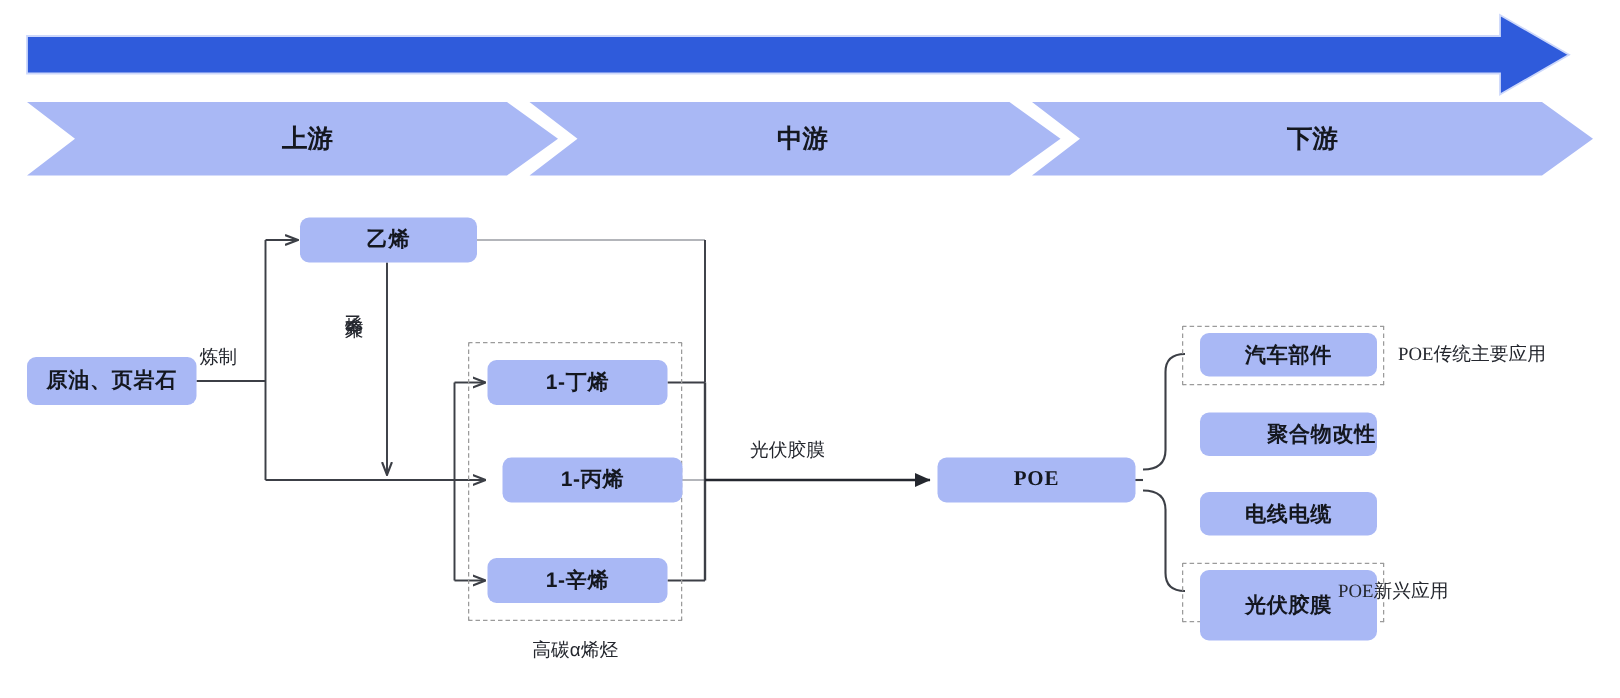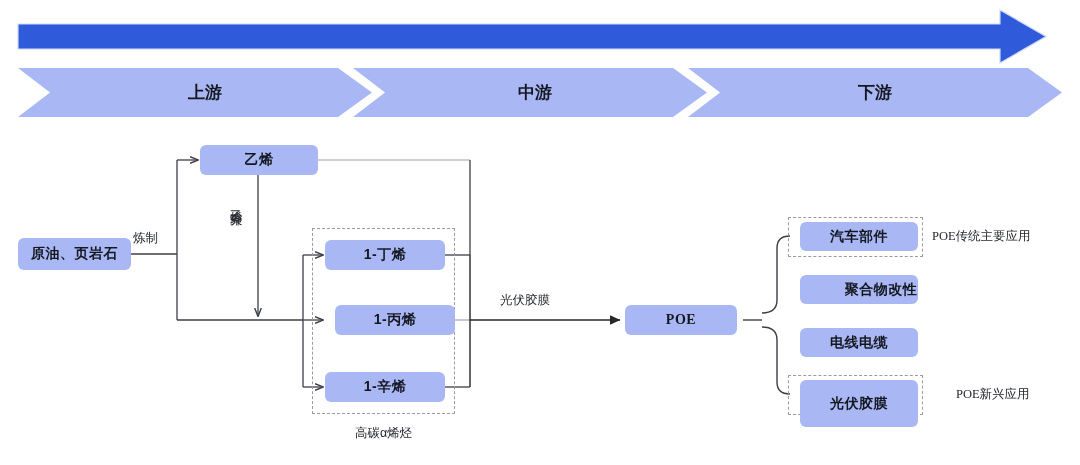--- a/index.html
+++ b/index.html
@@ -108,29 +108,29 @@
   <div class="dashgroup" style="left:788px;top:375px;width:135px;height:40px;"></div>
 
   <div class="node cn" style="left:18px;top:238px;width:113px;height:32px;">原油、页岩石</div>
 
   <div class="node cn" style="left:200px;top:145px;width:118px;height:30px;">乙烯</div>
 
   <div class="node cn" style="left:325px;top:240px;width:120px;height:30px;">1-丁烯</div>
   <div class="node cn" style="left:335px;top:305px;width:120px;height:30px;">1-丙烯</div>
   <div class="node cn" style="left:325px;top:372px;width:120px;height:30px;">1-辛烯</div>
 
-  <div class="node en" style="left:625px;top:305px;width:112px;height:30px;">POE</div>
+  <div class="node en" style="left:625px;top:305px;width:132px;height:30px;">POE</div>
 
   <div class="node cn" style="left:800px;top:222px;width:118px;height:29px;">汽车部件</div>
   <div class="node cn" style="left:800px;top:275px;width:118px;height:29px;padding-left:44px;">聚合物改性</div>
   <div class="node cn" style="left:800px;top:328px;width:118px;height:29px;">电线电缆</div>
   <div class="node cn" style="left:800px;top:380px;width:118px;height:47px;">光伏胶膜</div>
 
   <div class="edge-label" style="left:133px;top:230px;">炼制</div>
 
   <div class="edge-label vertical" style="left:229px;top:200px;">乙烯齐聚</div>
 
   <div class="edge-label" style="left:500px;top:292px;">光伏胶膜</div>
 
   <div class="side-label" style="left:932px;top:228px;">POE传统主要应用</div>
-  <div class="side-label" style="left:956px;top:386px;">POE新兴应用</div>
+  <div class="side-label" style="left:892px;top:386px;">POE新兴应用</div>
 
 </div>
 
 </body></html>

